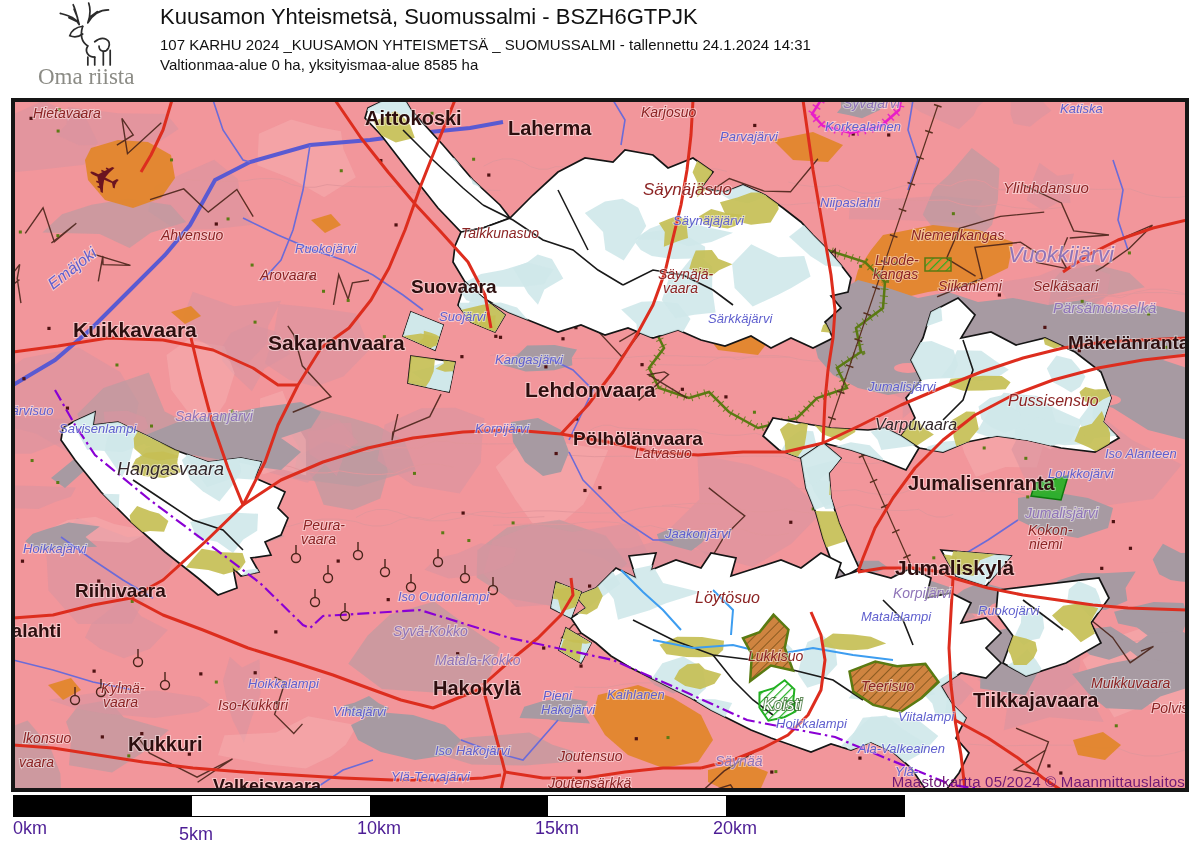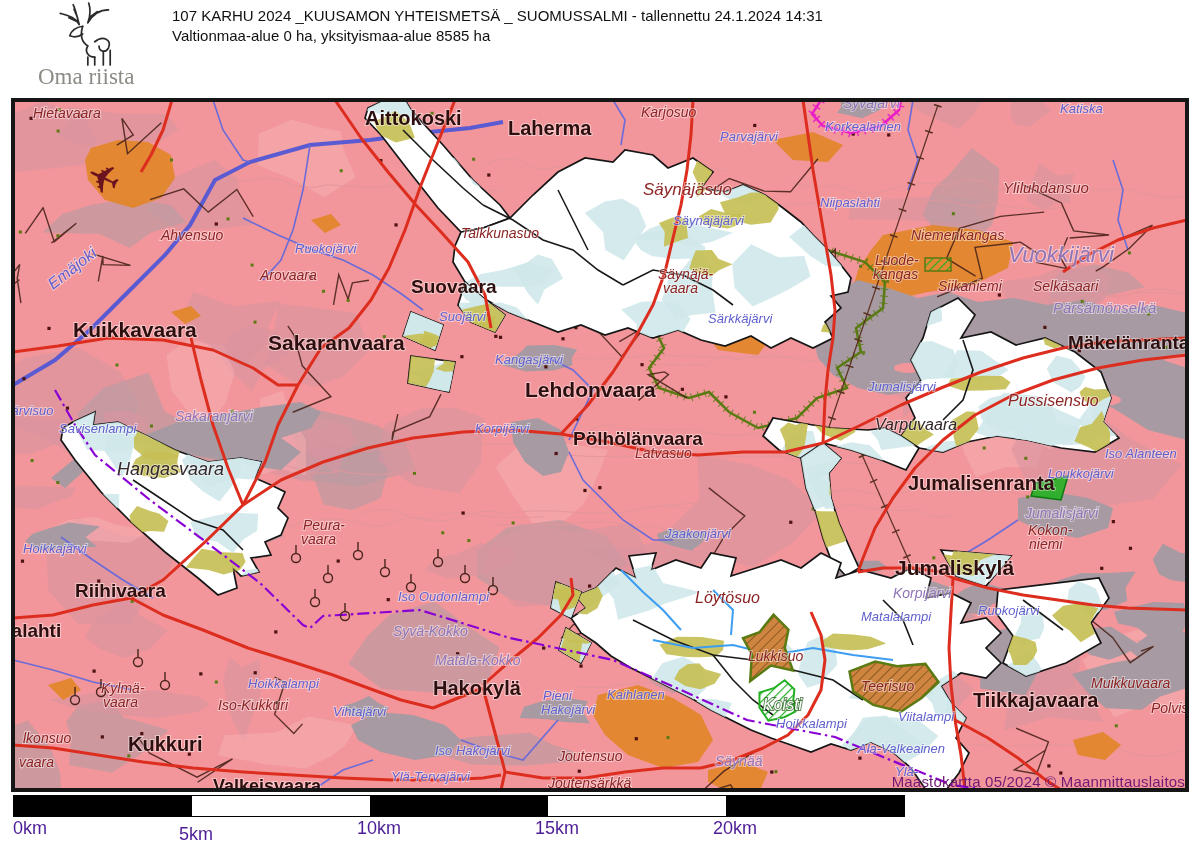--- a/index.html
+++ b/index.html
@@ -5,21 +5,21 @@
   html,body{margin:0;padding:0;background:#fff;width:1200px;height:848px;overflow:hidden;
     font-family:"Liberation Sans",sans-serif;}
   .page{position:relative;width:1200px;height:848px;background:#fff;}
   
   .hdr{position:absolute;left:0;top:0;width:1200px;height:96px;background:#fff;}
   .logo{position:absolute;left:38px;top:2px;width:110px;text-align:left;}
   .logo svg{display:block;margin:0 auto;}
   .logo-text{font-family:"Liberation Serif",serif;font-size:23px;color:#8b8b85;margin-top:-2px;}
   .hblock{position:absolute;left:160px;top:4px;}
   .htitle{font-size:22px;color:#111;margin:0 0 6px 0;font-weight:normal;}
-  .hline{font-size:15px;color:#111;margin:3px 12px;}
+  .hline{font-size:15px;color:#111;margin:3px 0;}
   
   .map-wrap{position:absolute;left:11px;top:98px;width:1174px;height:690px;border:2px solid #161616;background:#f2969b;}
   .map-wrap svg{display:block;}
   .attrib{position:absolute;right:2px;bottom:0px;font-size:15px;color:#701a75;letter-spacing:.2px;}
   
   svg text{font-family:"Liberation Sans",sans-serif;paint-order:stroke;stroke:rgba(255,255,255,.45);stroke-width:2px;}
   .l-town{font-weight:bold;fill:#2d0f0f;font-style:normal;}
   .l-terr{font-style:italic;fill:#8c2424;}
   .l-water{font-style:italic;fill:#5f5fce;}
   .l-lake{font-style:italic;fill:#8f74b8;}
@@ -45,20 +45,21 @@
           <path d="M44 24 C50 14 58 9 68 9 M44 24 C48 13 47 7 45 1 M47 17 L55 11"></path>
           <path d="M38 28 C31 29 25 33 23 39 C28 41 34 40 38 37"></path>
           <path d="M38 28 C35 38 36 46 44 51 C40 57 44 64 52 64"></path>
           <path d="M52 46 C62 38 72 44 68 53 C65 59 57 58 57 51"></path>
           <path d="M44 64 L44 73 M52 64 L52 73 M62 58 L62 73 M70 56 L70 73"></path>
         </g>
       </svg>
       <div class="logo-text">Oma riista</div>
     </div>
     <div class="hblock">
+      <h1 class="htitle">Kuusamon Yhteismetsä, Suomussalmi - BSZH6GTPJK</h1>
       <div class="hline">107 KARHU 2024 _KUUSAMON YHTEISMETSÄ _ SUOMUSSALMI - tallennettu 24.1.2024 14:31</div>
       <div class="hline">Valtionmaa-alue 0 ha, yksityismaa-alue 8585 ha</div>
     </div>
   </header>
 
   <div class="map-wrap">
     <svg id="mapsvg" width="1174" height="690" viewBox="0 0 1174 690">
         <defs>
           <pattern id="hatchG" width="6" height="6" patternUnits="userSpaceOnUse" patternTransform="rotate(45)">
             <rect width="6" height="6" fill="rgba(255,255,255,0)"></rect>

